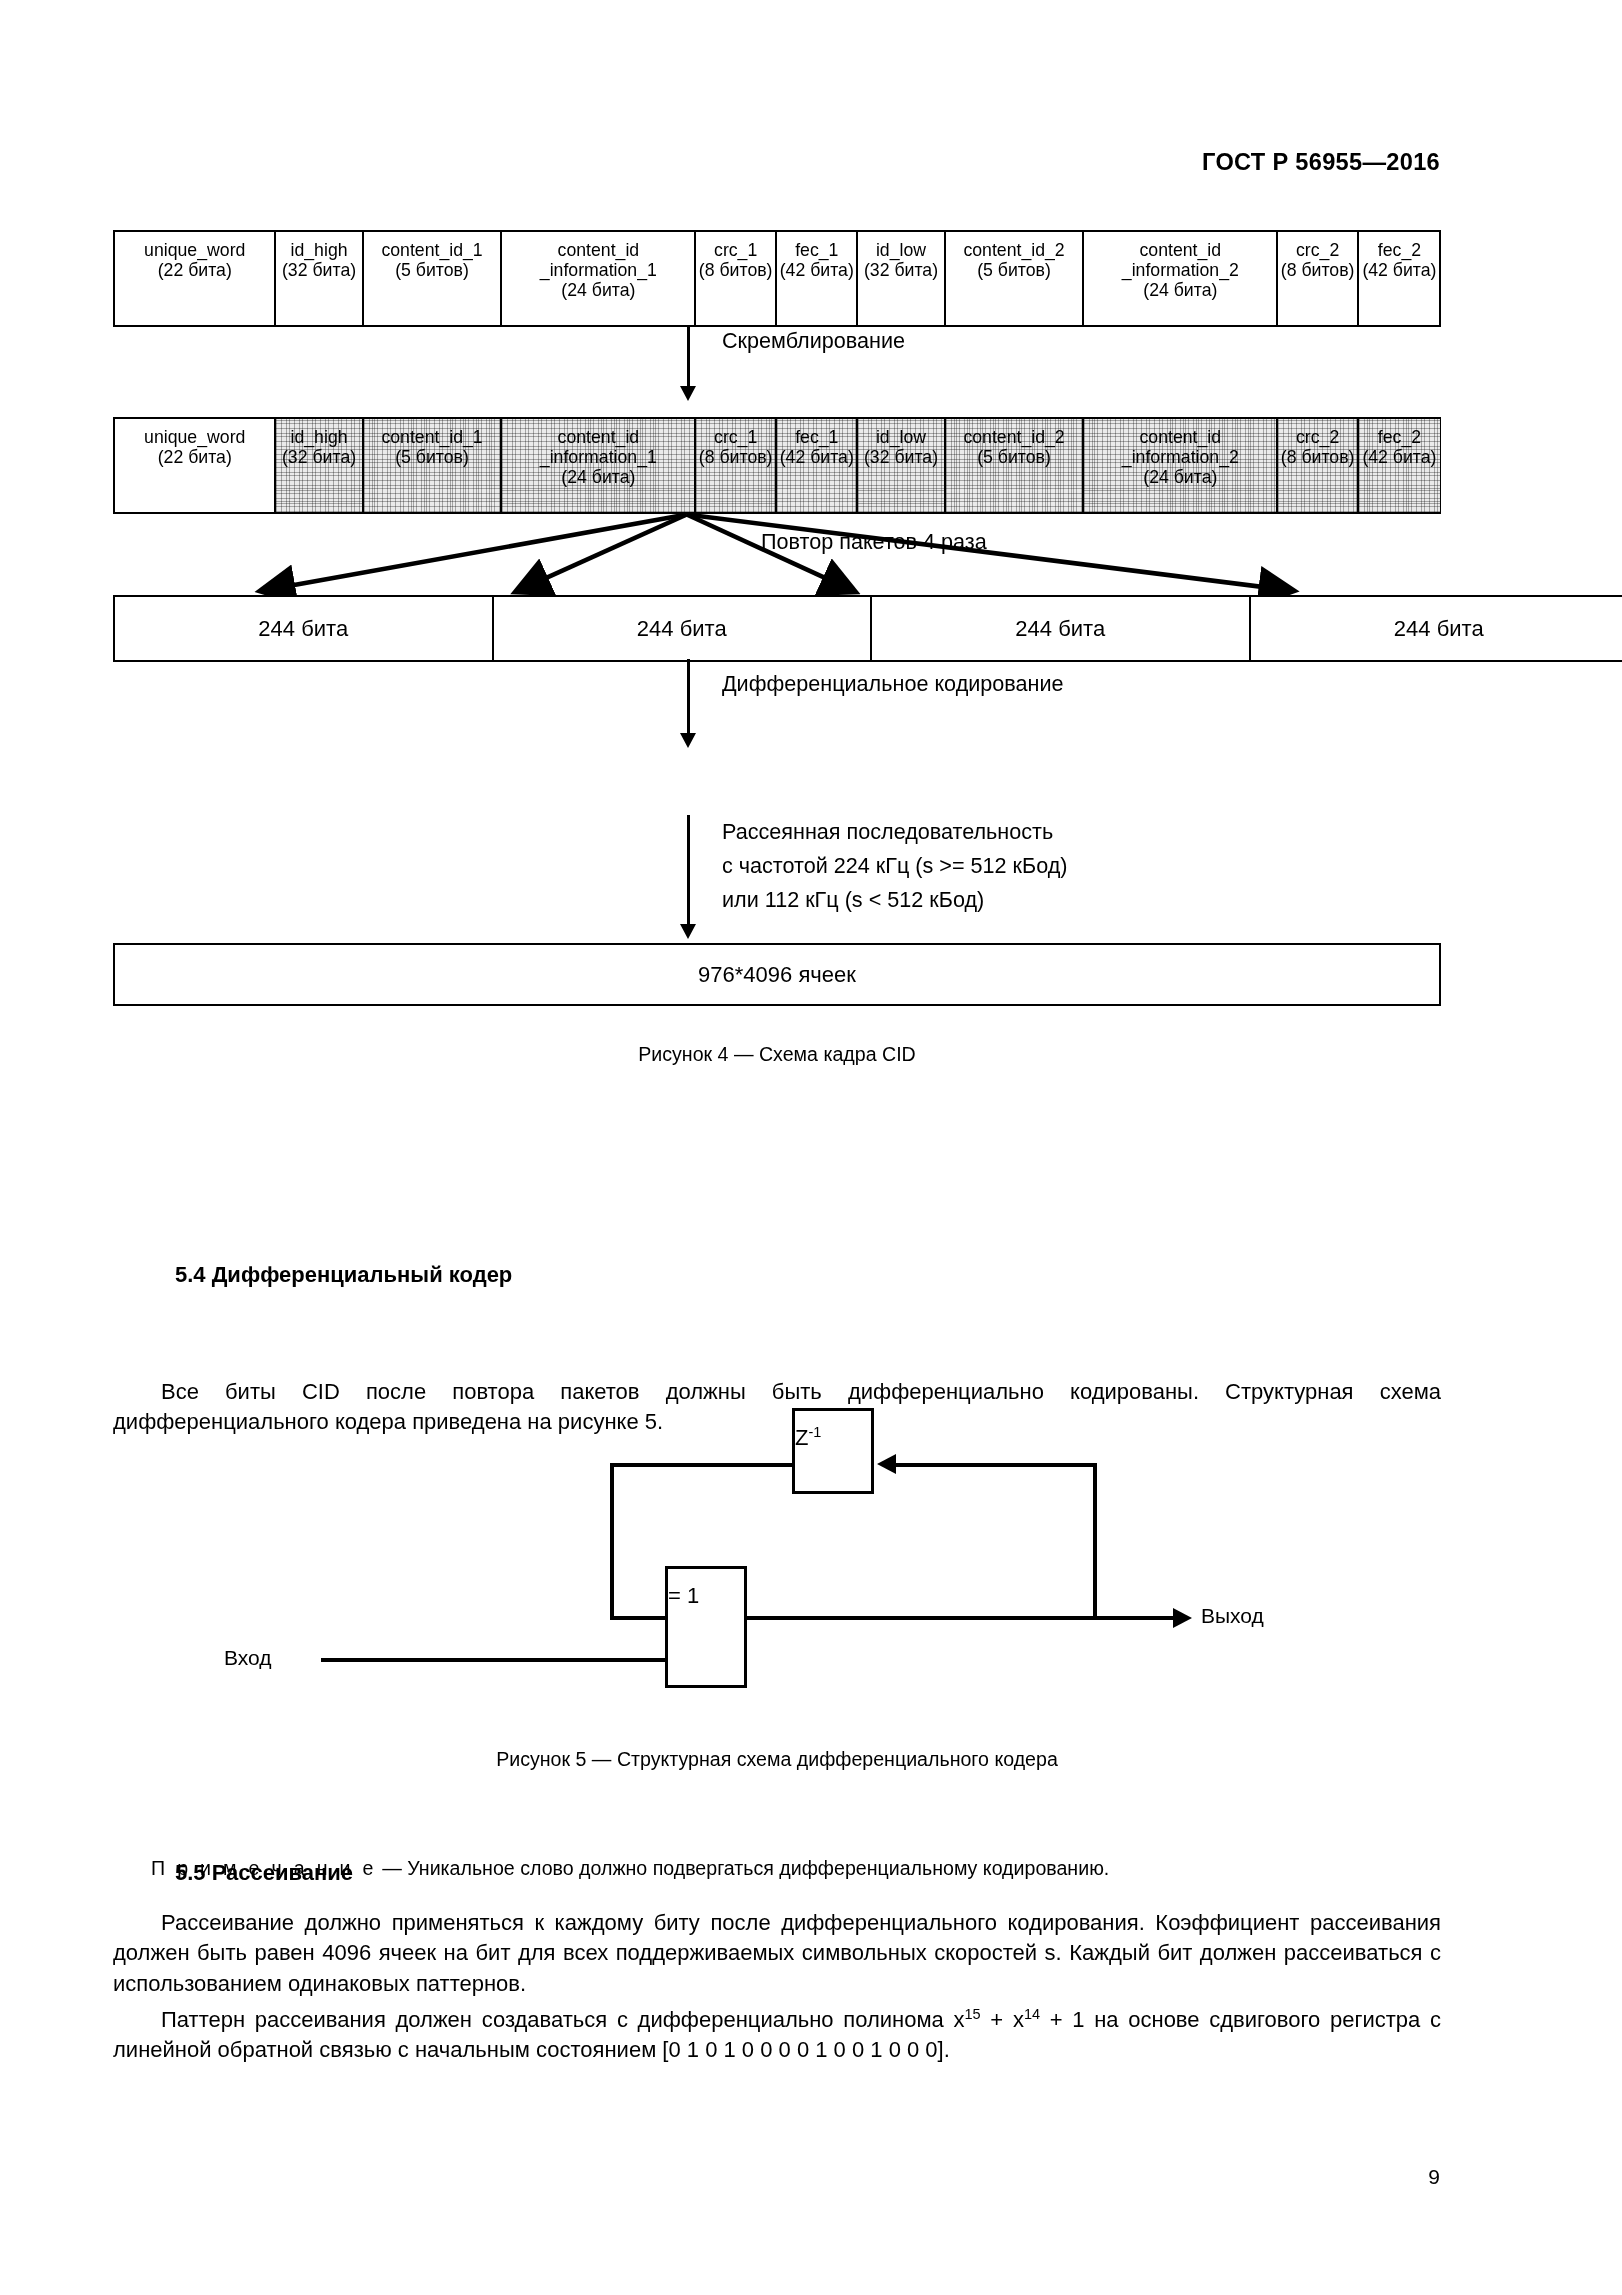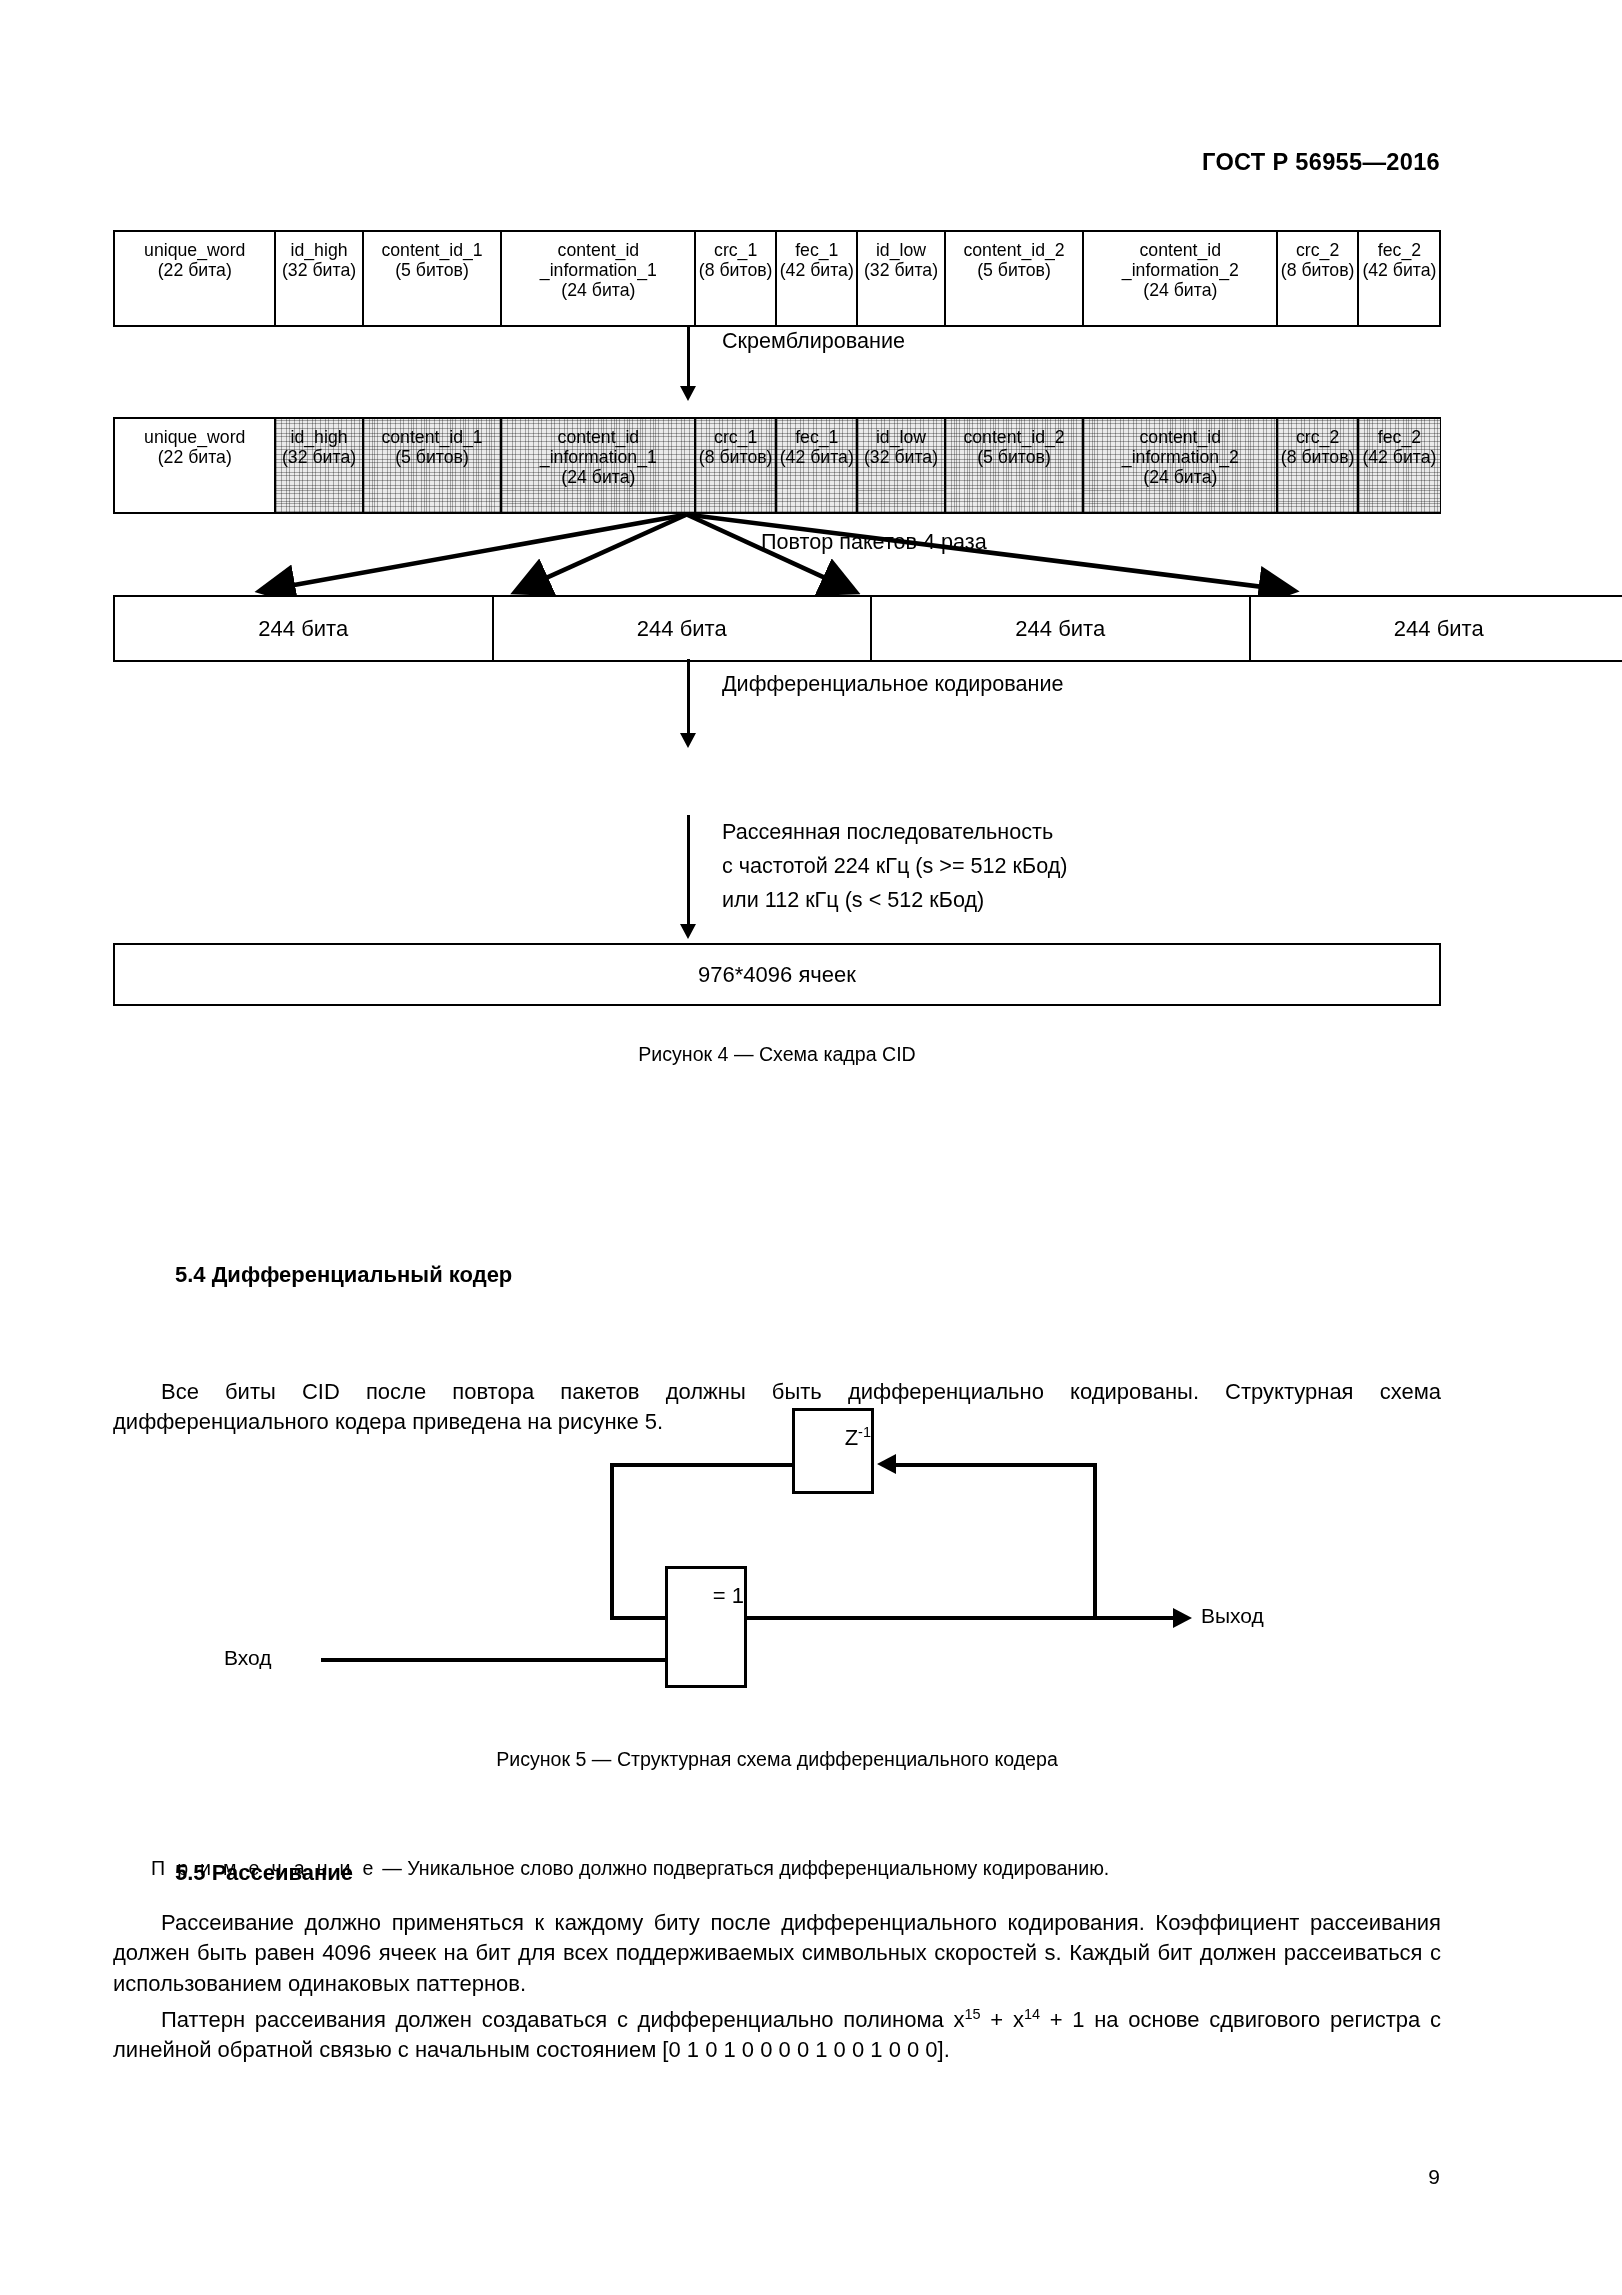--- a/index.html
+++ b/index.html
@@ -164,21 +164,21 @@
     width: 1328px;
     height: 314px;
   }
   .dbox {
     position: absolute;
     border: 3.9px solid #000;
     background: #fff;
     box-sizing: border-box;
     display: flex;
     align-items: flex-start;
-    justify-content: flex-end;
+    justify-content: flex-start;
     font-size: 22px;
     z-index: 3;
   }
   .dbox .inner { padding-top: 14.4px; white-space: nowrap; }
   .wire {
     position: absolute;
     background: #000;
     z-index: 1;
   }
   .wire.h { height: 3.9px; }

